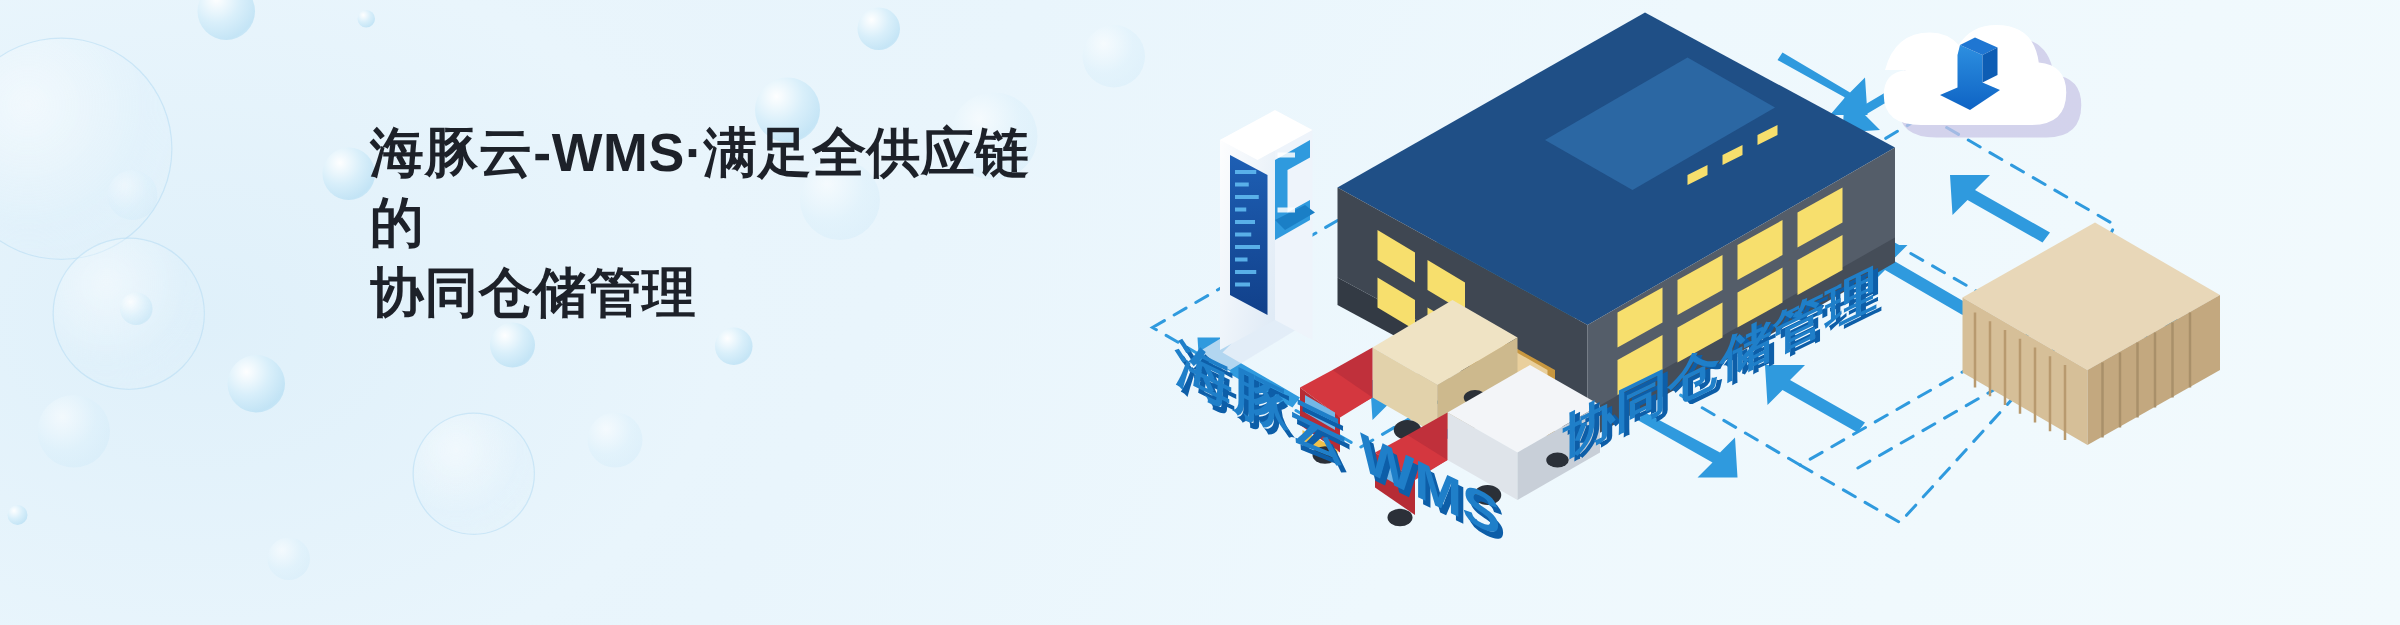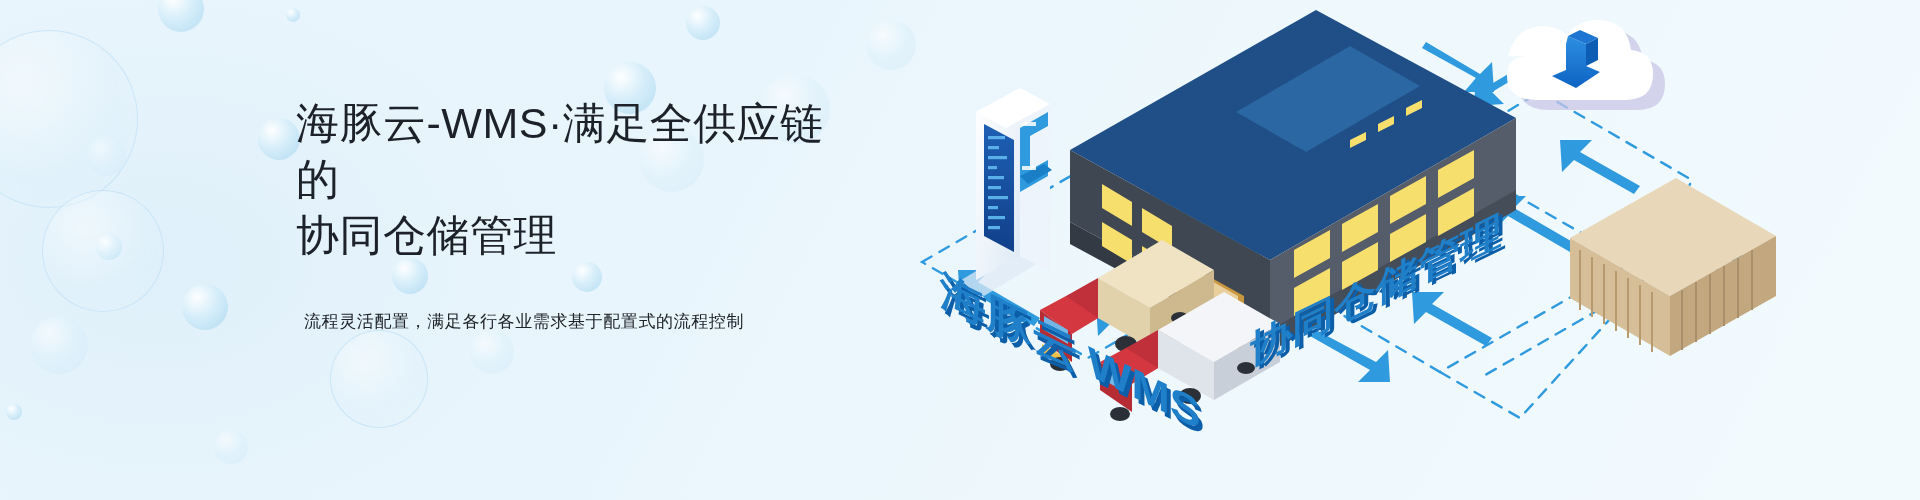--- a/index.html
+++ b/index.html
@@ -27,21 +27,21 @@
   .ring{
     position:absolute;border-radius:50%;
     border:1px solid rgba(180,219,243,.55);
     background:radial-gradient(circle at 35% 30%, rgba(255,255,255,.45) 0%, rgba(223,241,252,.30) 55%, rgba(223,241,252,0) 100%);
     pointer-events:none;
   }
 
   
   #copy{position:absolute;left:296px;top:96px;width:560px;}
   #title{
-    color:#1d2129;font-size:43px;line-height:1.30;font-weight:400;
+    color:#1d2129;font-size:43px;line-height:1.30;font-weight:700;
     letter-spacing:.5px;white-space:pre-line;margin:0;
   }
   #subtitle{
     margin:46px 0 0 8px;color:#20252b;font-size:17px;
     letter-spacing:.6px;font-weight:400;
   }
 
   
   #art{position:absolute;left:880px;top:0;width:1040px;height:500px;}
   #art svg{display:block;}
@@ -68,21 +68,20 @@
   <div class="bubble" style="left:6px;top:404px;width:16px;height:16px;"></div>
   <div class="bubble faint" style="left:214px;top:430px;width:34px;height:34px;"></div>
   <div class="ring" style="left:-40px;top:30px;width:176px;height:176px;"></div>
   <div class="ring" style="left:42px;top:190px;width:120px;height:120px;"></div>
   <div class="ring" style="left:330px;top:330px;width:96px;height:96px;"></div>
   <div class="bubble faint" style="left:866px;top:20px;width:50px;height:50px;"></div>
 
   <div id="copy">
     <h1 id="title">海豚云-WMS·满足全供应链的
 协同仓储管理</h1>
-    <p id="subtitle">流程灵活配置，满足各行各业需求基于配置式的流程控制</p>
   </div>
 
   <div id="art">
     <svg width="1040" height="500" viewBox="0 0 1040 500" xmlns="http://www.w3.org/2000/svg">
       <defs>
         <linearGradient id="gRackGlass" x1="0" y1="0" x2="1" y2="1">
           <stop offset="0%" stop-color="#ffffff"></stop>
             <stop offset="100%" stop-color="#dde9f5"></stop>
         </linearGradient>
         <linearGradient id="gRackBody" x1="0" y1="0" x2="0" y2="1">

